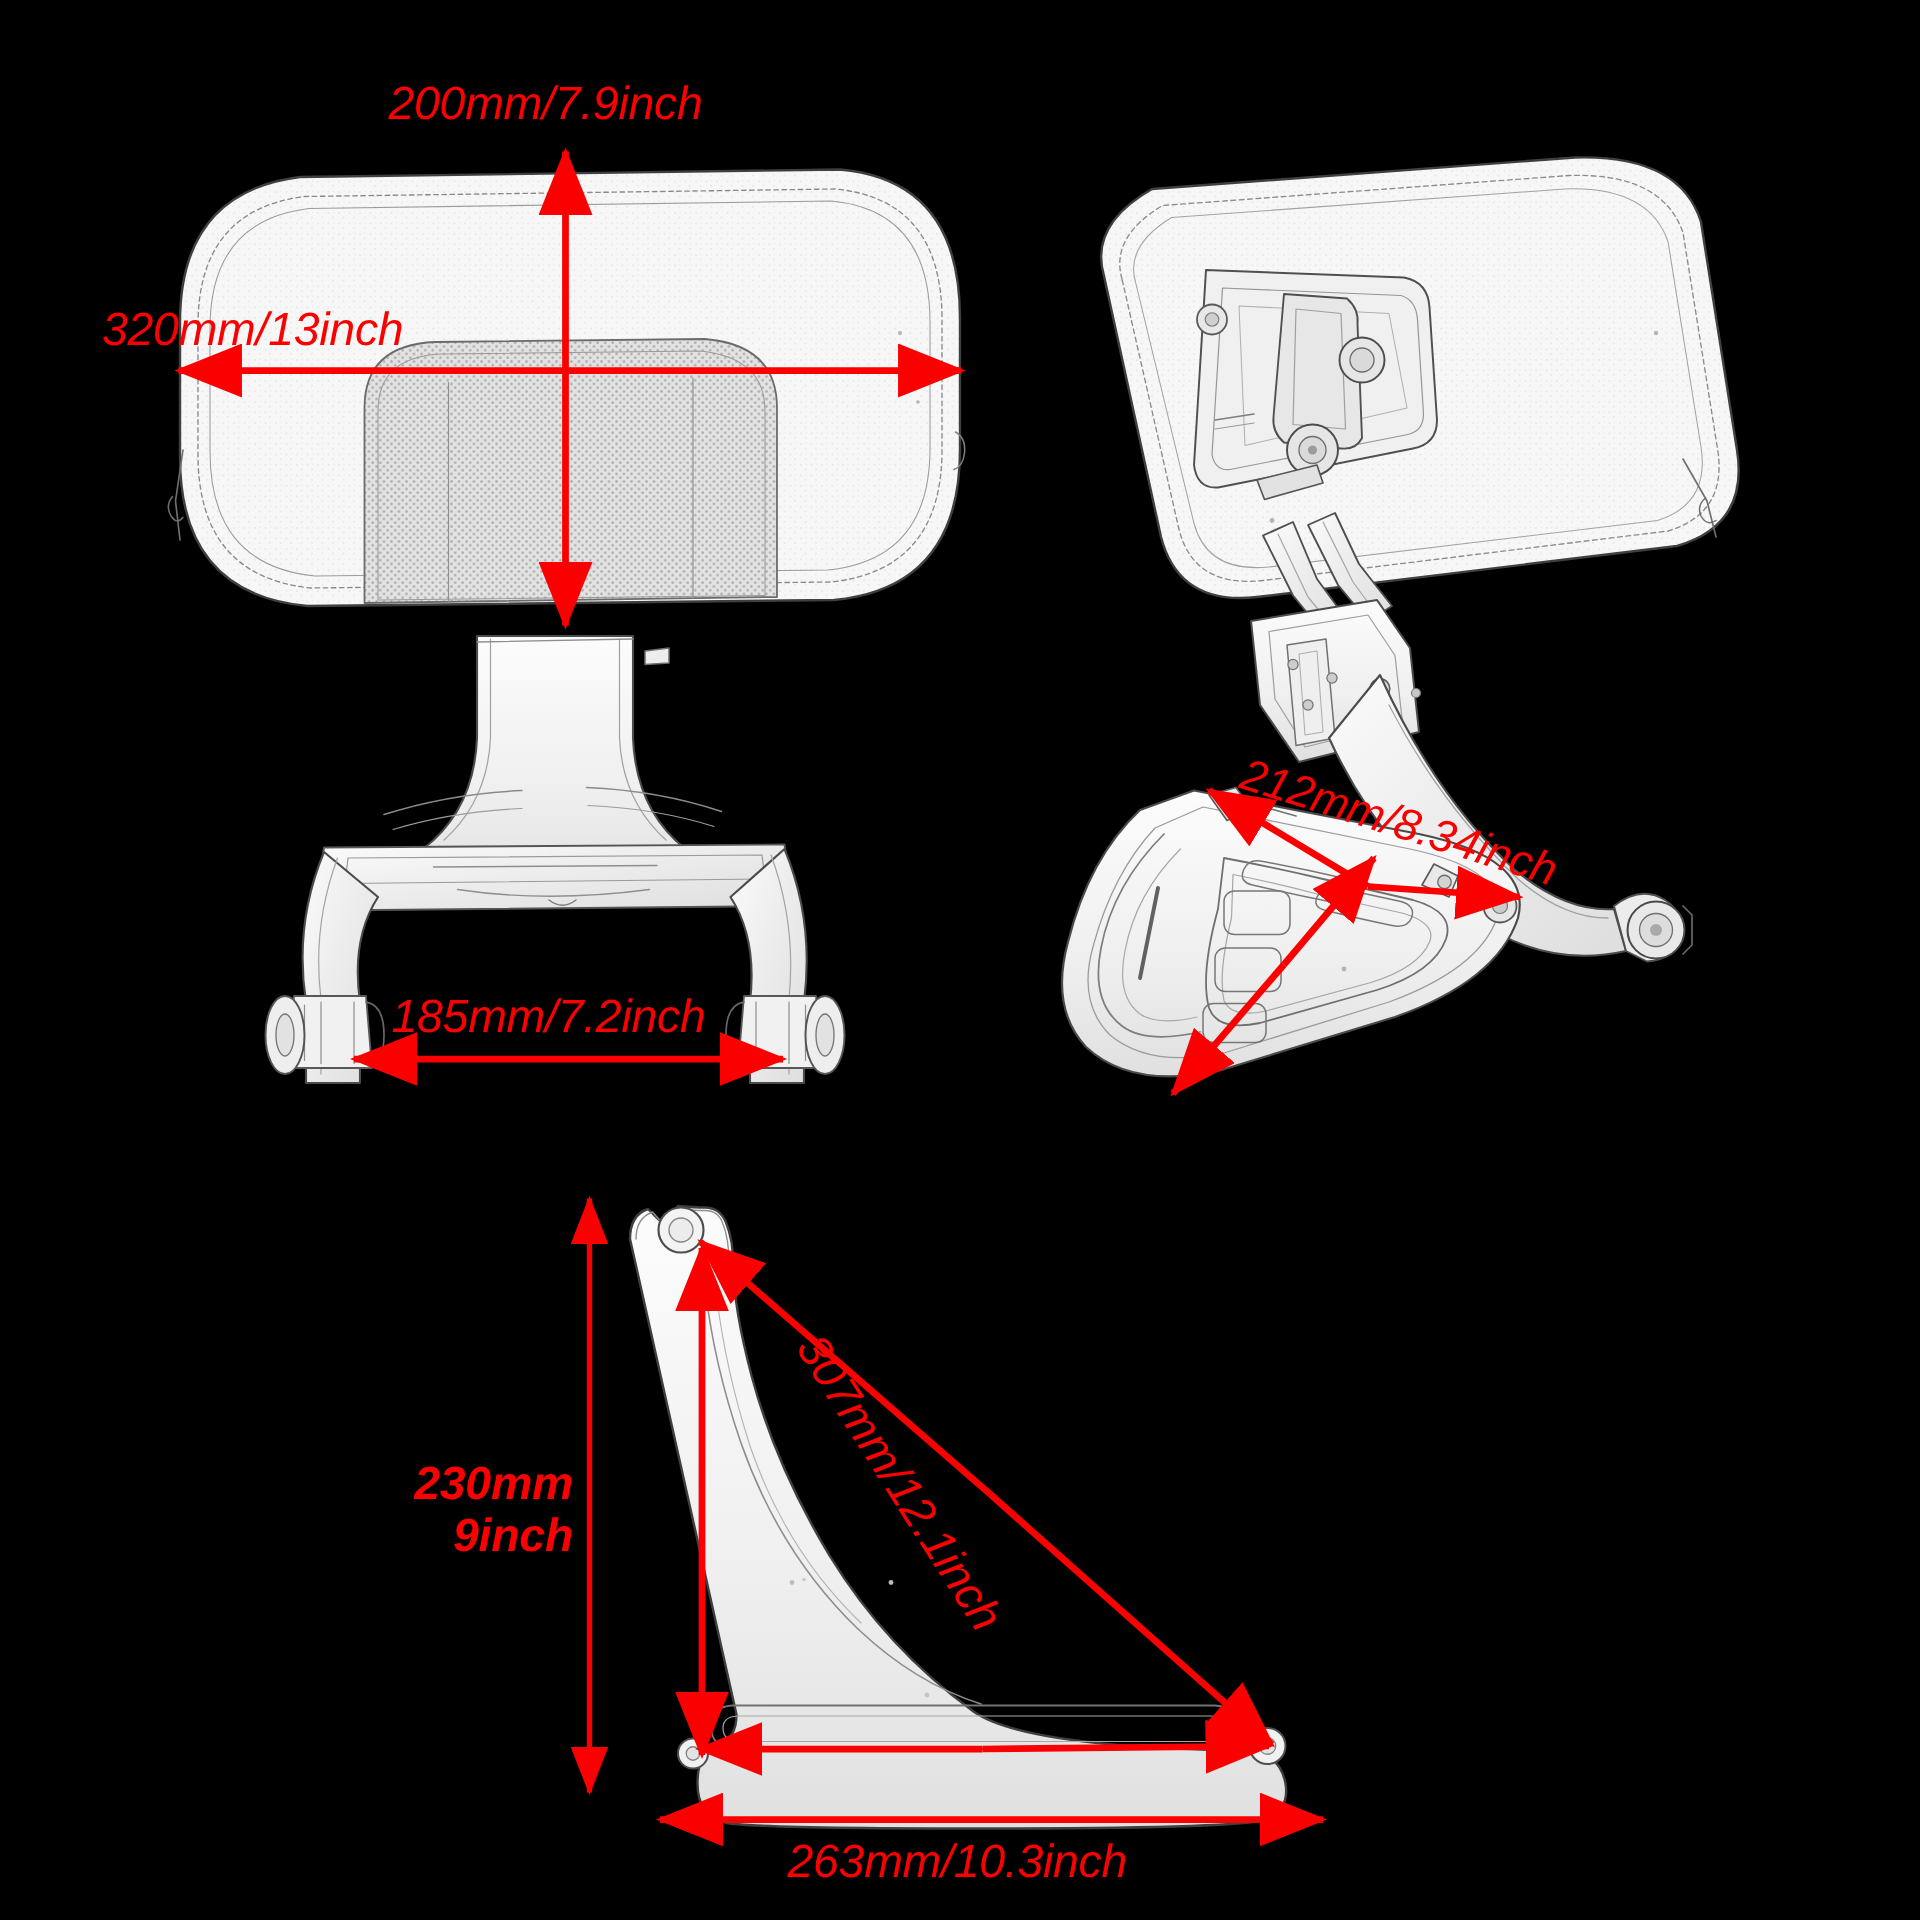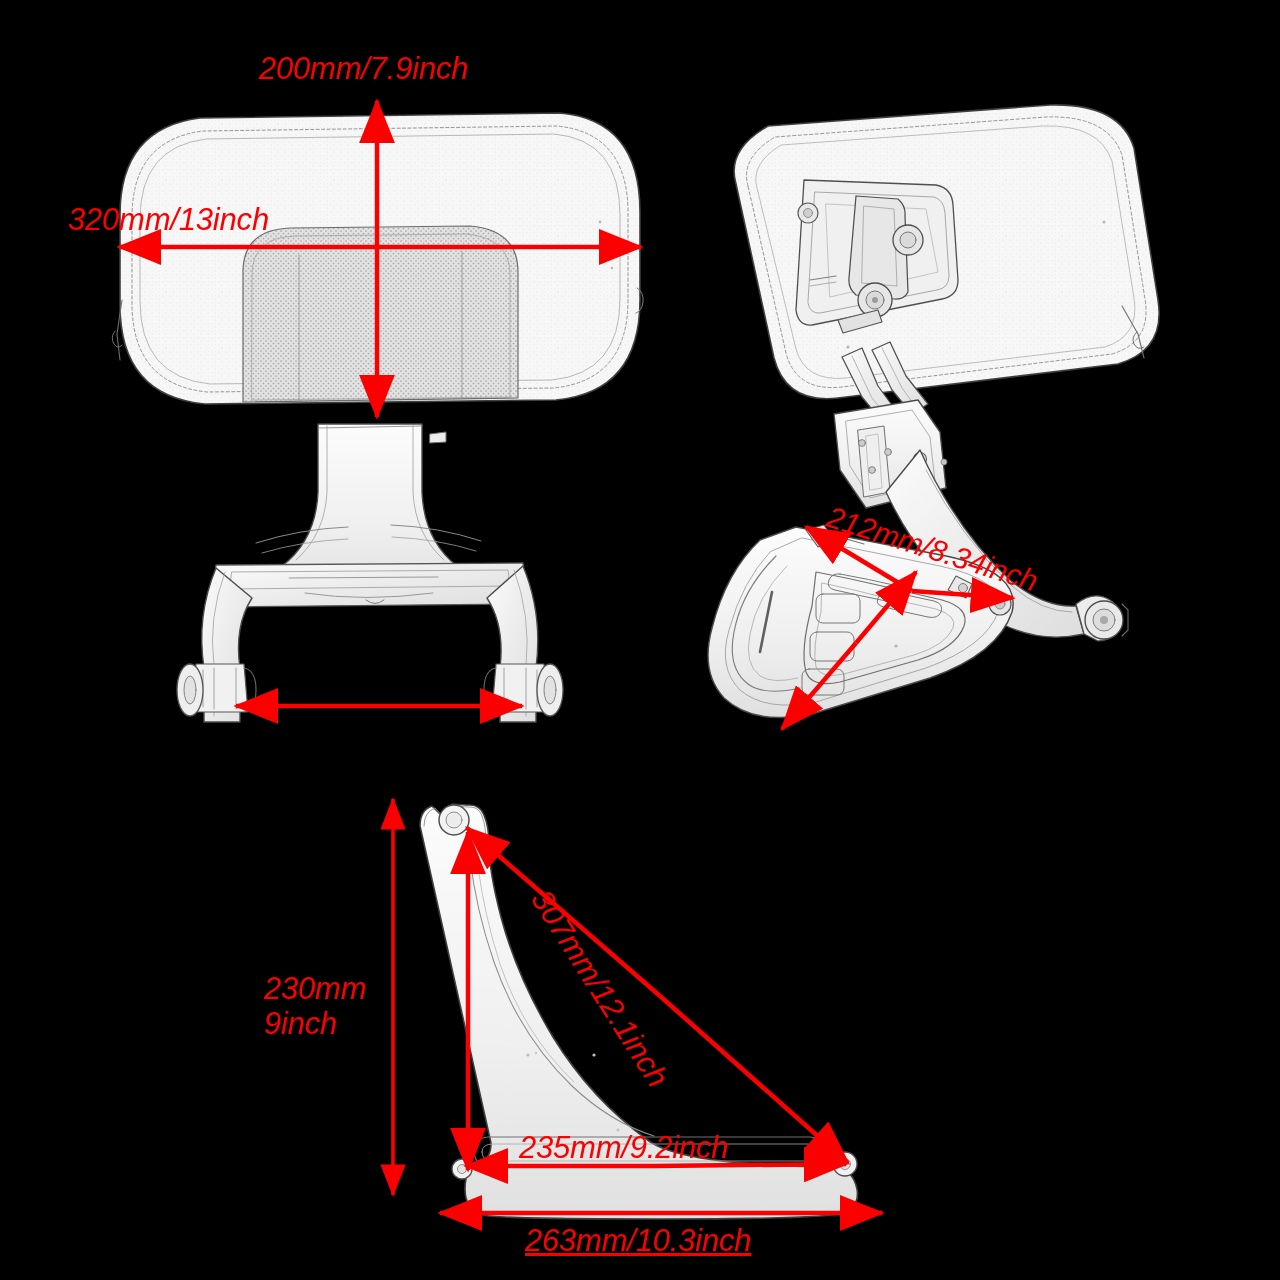--- a/index.html
+++ b/index.html
@@ -26,21 +26,21 @@
     color: #fb0000;
     font-family: "Liberation Sans", sans-serif;
     font-style: italic;
     font-weight: 400;
     white-space: pre;
     line-height: 1.12;
     letter-spacing: -0.2px;
   }
   .dim-label.sz30 { font-size: 30px; }
   .dim-label.sz31 { font-size: 31px; }
-  .ralign { text-align: left; }
+  .ralign { text-align: right; font-weight: bold; }
   .rot-212 { transform: rotate(17.5deg); transform-origin: 0 0; }
   .rot-307 { transform: rotate(57.5deg); transform-origin: 0 0; }
 </style>
 </head>
 <body>
 
 <div id="page">
 
   <svg class="layer" viewBox="0 0 1280 1280" xmlns="http://www.w3.org/2000/svg">
     <defs>
@@ -306,26 +306,26 @@
 
       <line x1="660" y1="1213" x2="440" y2="1213" stroke-width="4.5" marker-end="url(#ah)"></line>
       <line x1="660" y1="1213" x2="882" y2="1213" stroke-width="4.5" marker-end="url(#ah)"></line>
     </g>
   </svg>
 
   <div class="dim-label sz31" style="left:259px; top:52px;">200mm/7.9inch</div>
 
   <div class="dim-label sz31" style="left:68px; top:203px;font-style:italic;">320mm/13inch</div>
 
+  <div class="dim-label sz31" style="left:261px; top:661px;">185mm/7.2inch</div>
 
   <div class="dim-label sz30 rot-212" style="left:833px; top:500px;">212mm/8.34inch</div>
 
 
   <div class="dim-label sz31 ralign" style="left:264px; top:972px; width:118px;"><span>230mm</span><br><span>9inch</span></div>
 
 
   <div class="dim-label sz31 rot-307" style="left:553px; top:884px;">307mm/12.1inch</div>
 
-  <div class="dim-label sz31" style="left:519px; top:1131px;">235mm/9.2inch</div>
-
-  <div class="dim-label sz31" style="left:525px; top:1224px;text-decoration:underline;">263mm/10.3inch</div>
+
+  <div class="dim-label sz31" style="left:525px; top:1224px;">263mm/10.3inch</div>
 
 </div>
 
 </body></html>

